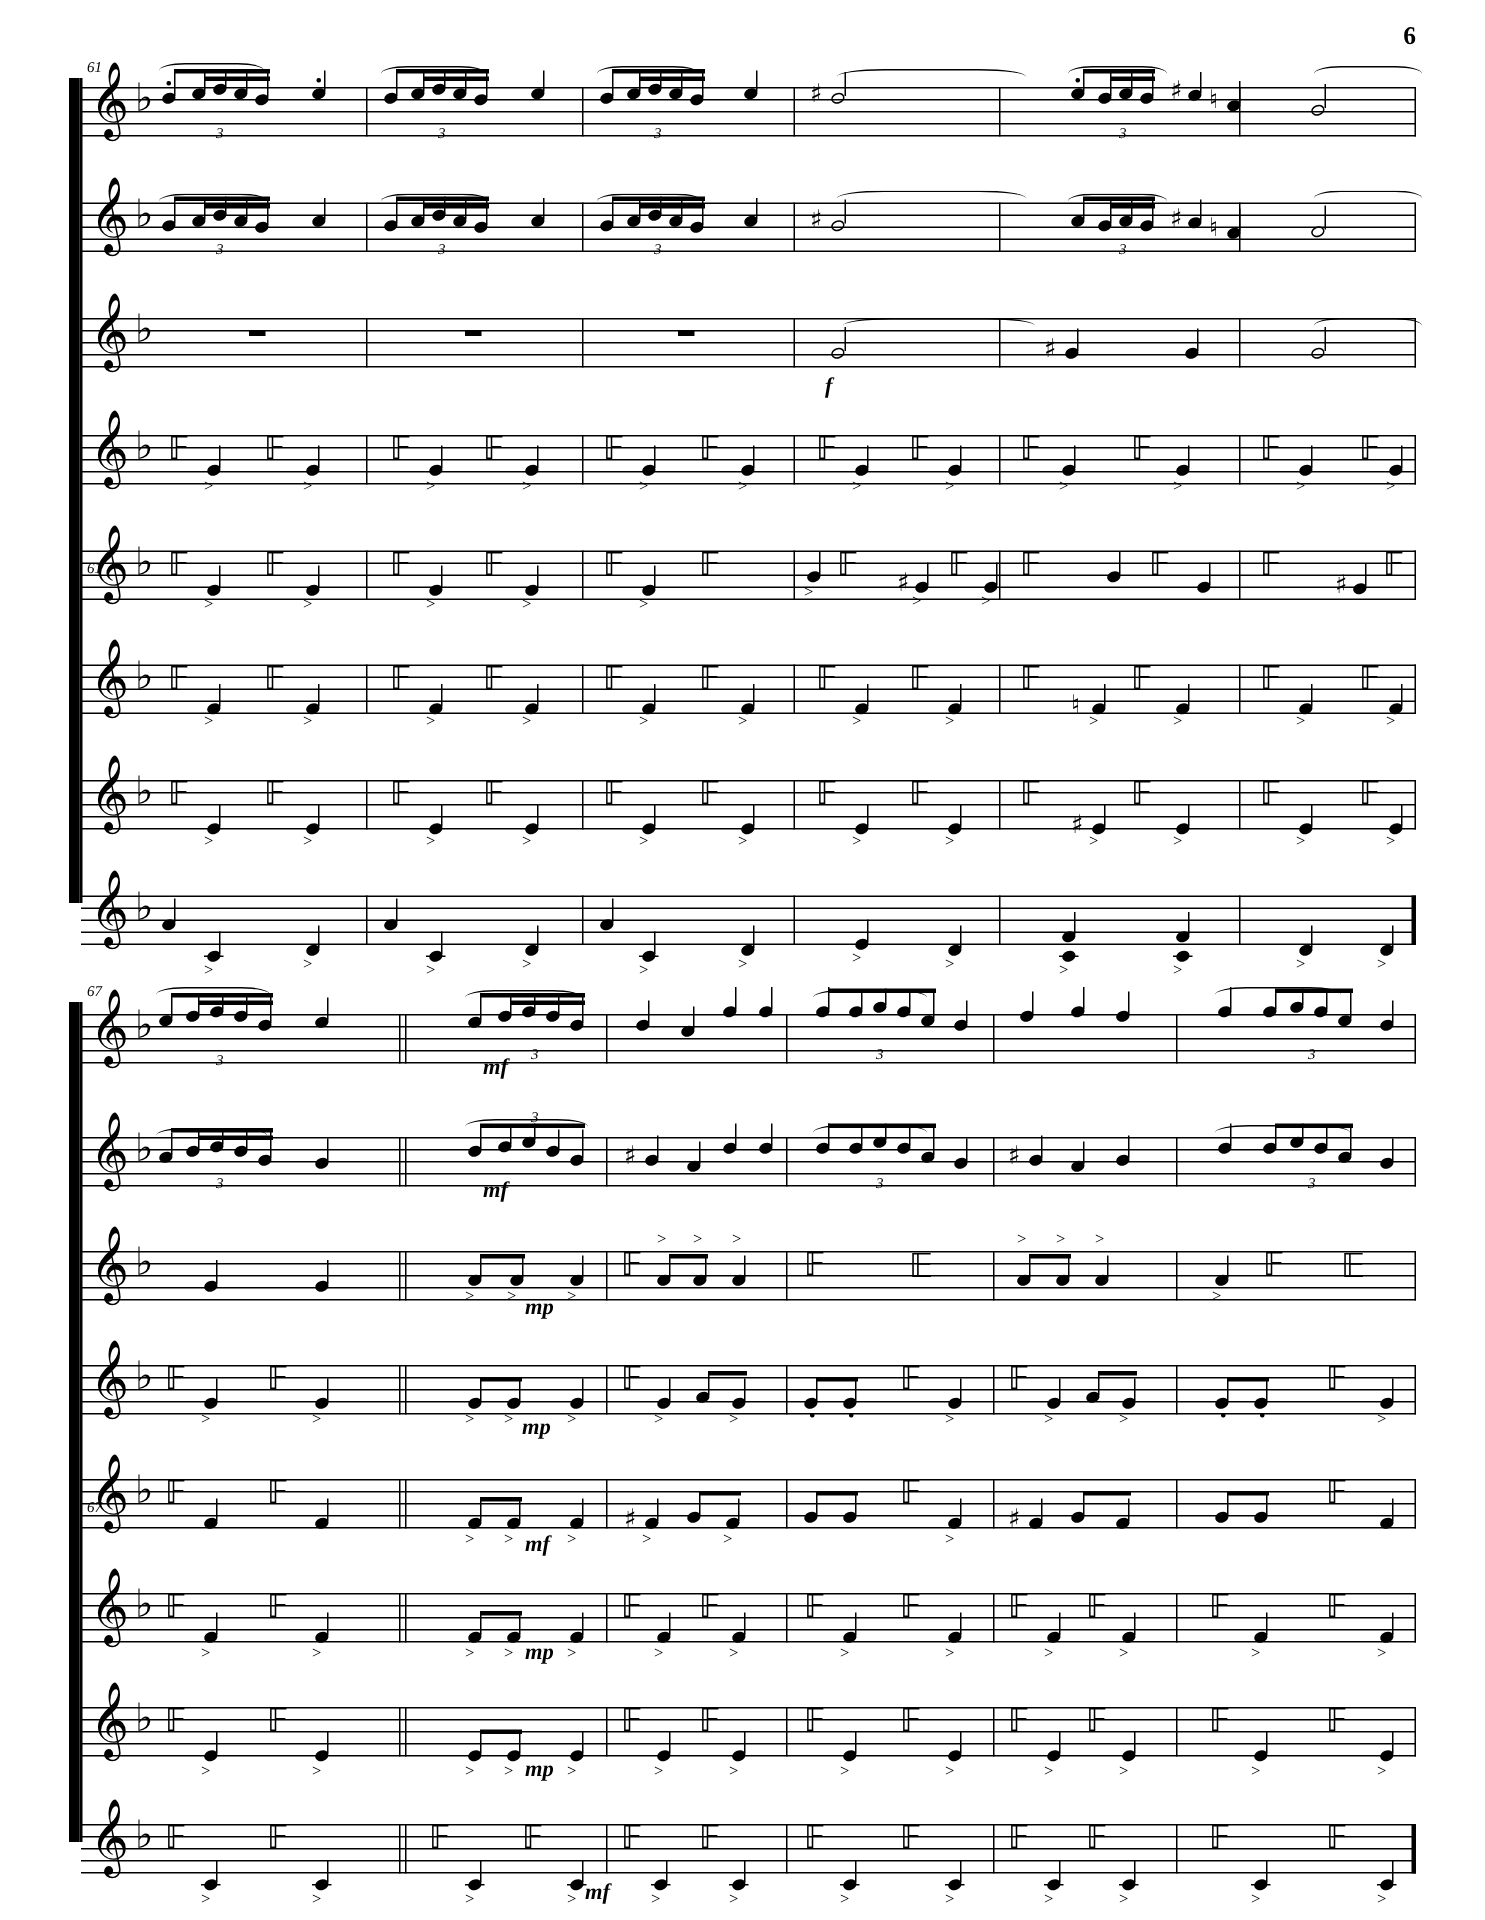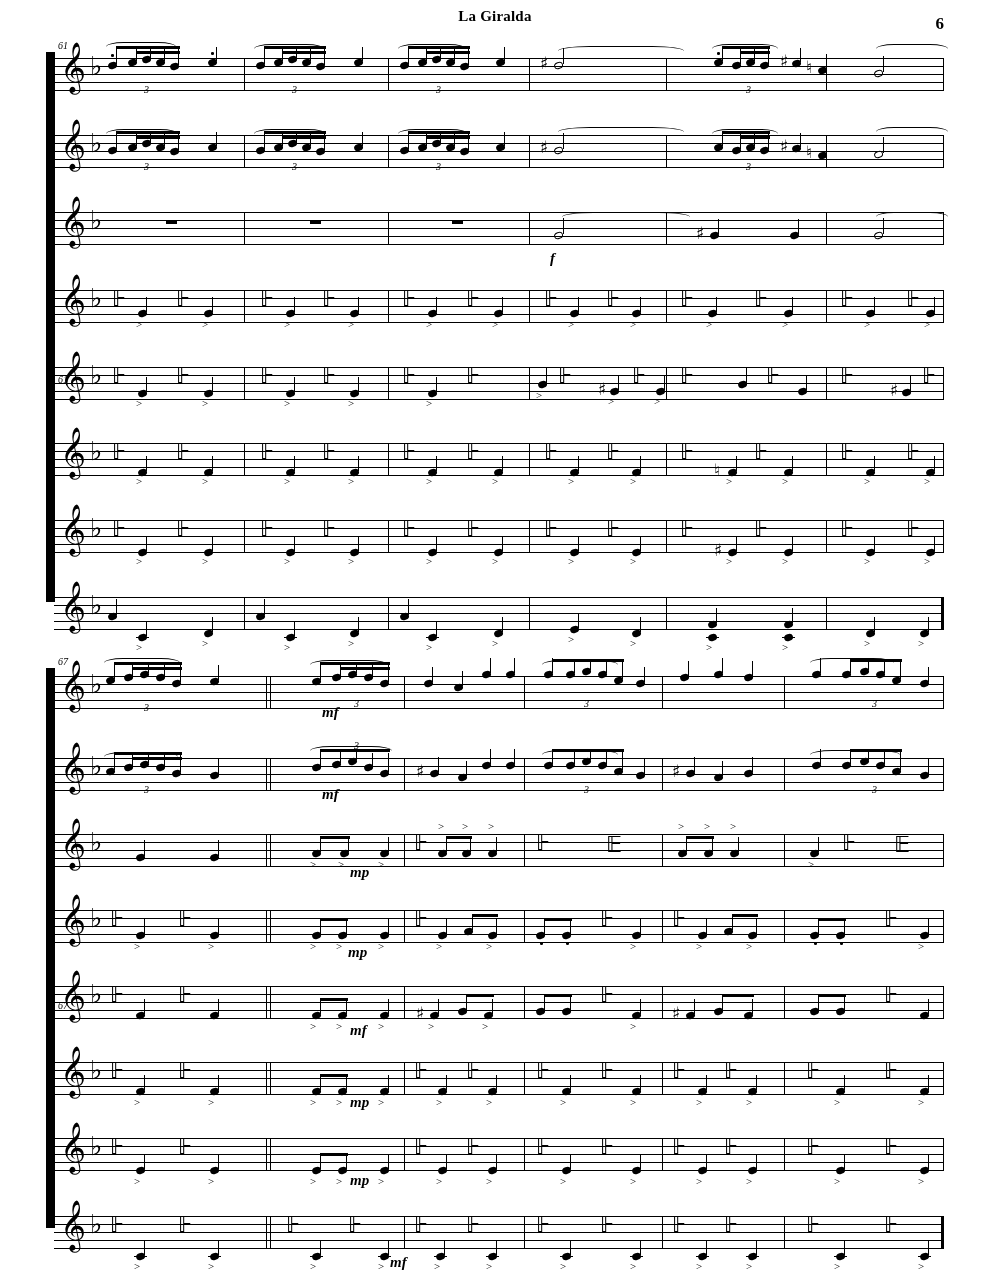--- a/index.html
+++ b/index.html
@@ -209,21 +209,20 @@
     height: 1px;
     width: 13px;
     background: #000;
   }
 </style>
 </head>
 <body>
 
 <div class="page">
 
-  <div class="page-title">La Giralda</div>
   <div class="page-number">6</div>
 
   <div class="system" id="system-1">
     <div class="sys-bracket" style="top:0px;height:550px;"></div>
     <div class="sys-leftline" style="top:0px;height:550px;"></div>
 
     <div class="meas-num" style="left:12px; top:-12px;">61</div>
     <div class="meas-num" style="left:12px; top:322px;">61</div>
 
     <div class="staff" style="top:6px;">

